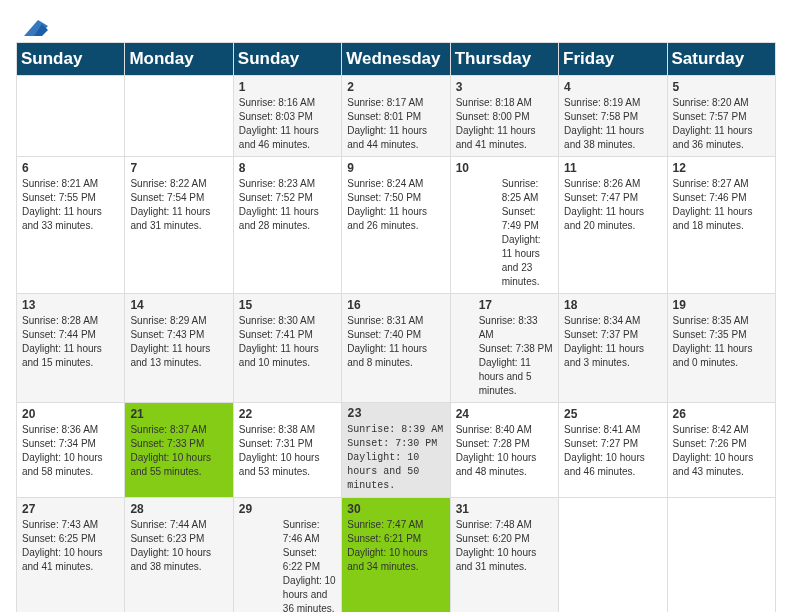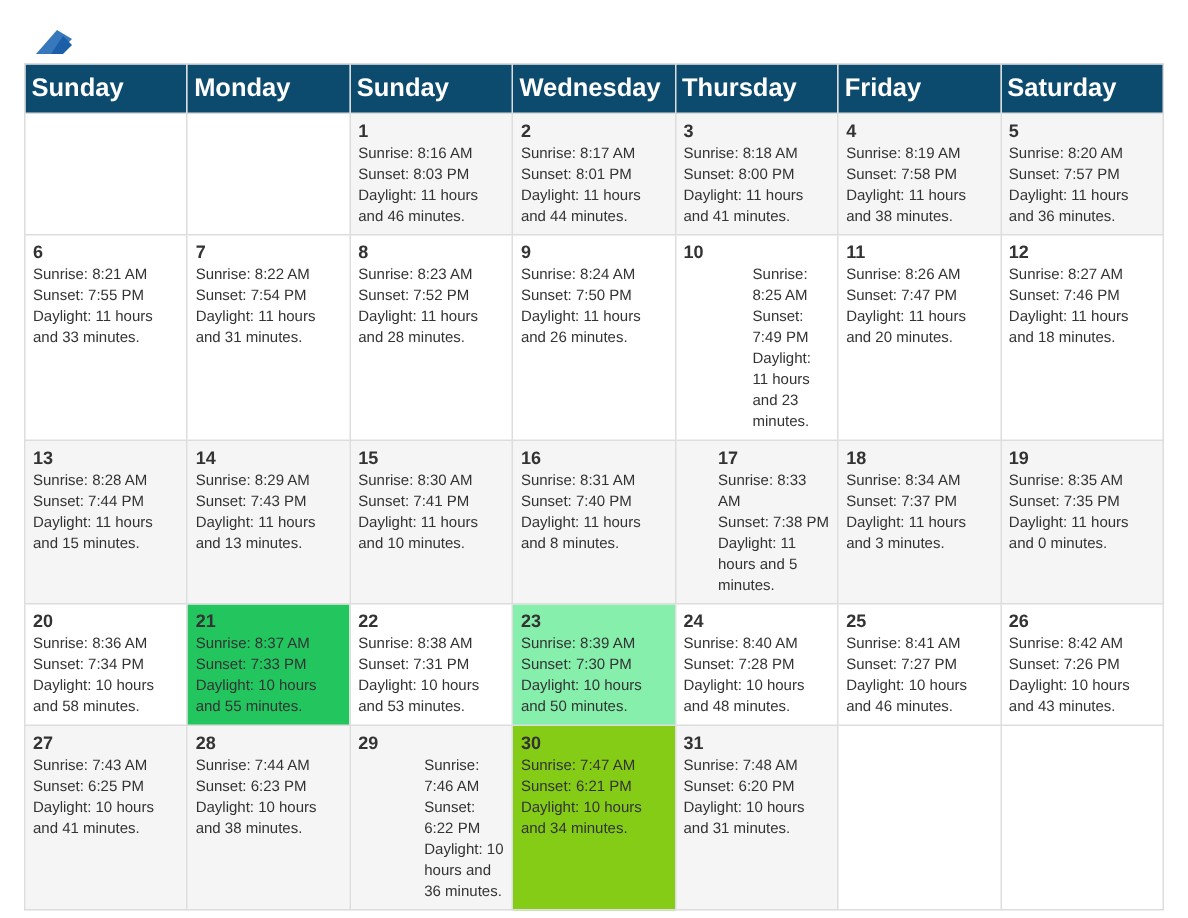--- a/index.html
+++ b/index.html
@@ -230,33 +230,33 @@
 Daylight: 11 hours and 0 minutes.</div>
         </td>
       </tr>
       <tr>
         <td style="background: rgb(255, 255, 255);">
           <span class="day-num">20</span>
           <div class="day-info" style="white-space: pre-line;">Sunrise: 8:36 AM
 Sunset: 7:34 PM
 Daylight: 10 hours and 58 minutes.</div>
         </td>
-        <td style="background: #22c55e;">
+        <td style="background: #84cc16;">
           <span class="day-num">21</span>
           <div class="day-info" style="white-space: pre-line;">Sunrise: 8:37 AM
 Sunset: 7:33 PM
 Daylight: 10 hours and 55 minutes.</div>
         </td>
         <td style="background: rgb(255, 255, 255);">
           <span class="day-num">22</span>
           <div class="day-info" style="white-space: pre-line;">Sunrise: 8:38 AM
 Sunset: 7:31 PM
 Daylight: 10 hours and 53 minutes.</div>
         </td>
-        <td style="background: #86efac;">
+        <td style="background: #e5e5e5; font-family: Liberation Mono, monospace;">
           <span class="day-num">23</span>
           <div class="day-info" style="white-space: pre-line;">Sunrise: 8:39 AM
 Sunset: 7:30 PM
 Daylight: 10 hours and 50 minutes.</div>
         </td>
         <td style="background: rgb(255, 255, 255);">
           <span class="day-num">24</span>
           <div class="day-info" style="white-space: pre-line;">Sunrise: 8:40 AM
 Sunset: 7:28 PM
 Daylight: 10 hours and 48 minutes.</div>

